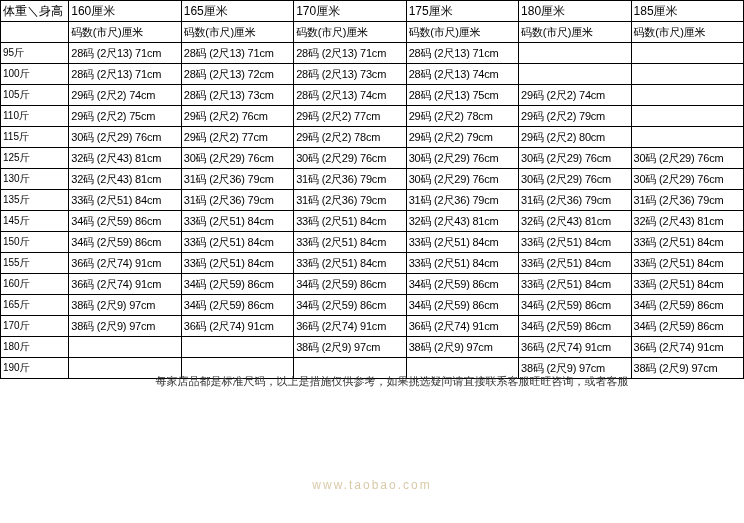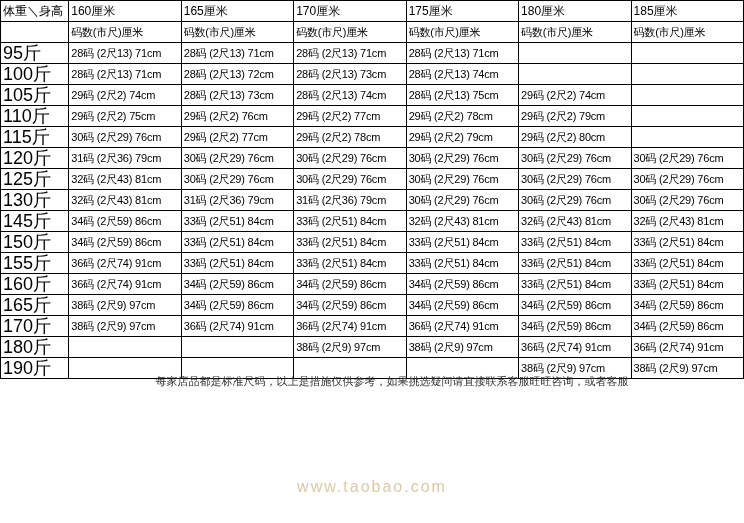--- a/index.html
+++ b/index.html
@@ -49,36 +49,36 @@
   th.col-head {
     font-weight: bold;
     font-size: 12px;
     text-align: left;
     height: 28px;
     line-height: 28px;
     padding-left: 3px;
   }
   td.row-head {
     font-weight: bold;
-    font-size: 18px;
+    font-size: 10px;
     text-align: center;
     border-radius: 7px;
   }
   td.cell {
     font-size: 11px;
     letter-spacing: -0.2px;
     padding-left: 3px;
   }
   .watermark {
     position: absolute;
     left: 0;
     right: 0;
     top: 478px;
     text-align: center;
-    font-size: 16px;
+    font-size: 12px;
     color: #d9c9a8;
     letter-spacing: 2px;
     pointer-events: none;
   }
   .footnote {
     position: absolute;
     left: 0;
     right: 0;
     bottom: 0;
     height: 16px;
@@ -165,45 +165,45 @@
       <tr>
         <td class="row-head">115斤</td>
         <td class="cell">30码 (2尺29) 76cm</td>
         <td class="cell">29码 (2尺2) 77cm</td>
         <td class="cell">29码 (2尺2) 78cm</td>
         <td class="cell">29码 (2尺2) 79cm</td>
         <td class="cell">29码 (2尺2) 80cm</td>
         <td class="cell"></td>
       </tr>
       <tr>
-        <td class="row-head">120斤</td>
-        <td class="cell">31码 (2尺36) 79cm</td>
-        <td class="cell">30码 (2尺29) 76cm</td>
-        <td class="cell">30码 (2尺29) 76cm</td>
-        <td class="cell">30码 (2尺29) 76cm</td>
-        <td class="cell">30码 (2尺29) 76cm</td>
-        <td class="cell">30码 (2尺29) 76cm</td>
-      </tr>
-      <tr>
         <td class="row-head">125斤</td>
         <td class="cell">32码 (2尺43) 81cm</td>
         <td class="cell">30码 (2尺29) 76cm</td>
         <td class="cell">30码 (2尺29) 76cm</td>
         <td class="cell">30码 (2尺29) 76cm</td>
         <td class="cell">30码 (2尺29) 76cm</td>
         <td class="cell">30码 (2尺29) 76cm</td>
       </tr>
       <tr>
         <td class="row-head">130斤</td>
         <td class="cell">32码 (2尺43) 81cm</td>
         <td class="cell">31码 (2尺36) 79cm</td>
         <td class="cell">31码 (2尺36) 79cm</td>
         <td class="cell">30码 (2尺29) 76cm</td>
         <td class="cell">30码 (2尺29) 76cm</td>
         <td class="cell">30码 (2尺29) 76cm</td>
+      </tr>
+      <tr>
+        <td class="row-head">135斤</td>
+        <td class="cell">33码 (2尺51) 84cm</td>
+        <td class="cell">31码 (2尺36) 79cm</td>
+        <td class="cell">31码 (2尺36) 79cm</td>
+        <td class="cell">31码 (2尺36) 79cm</td>
+        <td class="cell">31码 (2尺36) 79cm</td>
+        <td class="cell">31码 (2尺36) 79cm</td>
       </tr>
       <tr>
         <td class="row-head">145斤</td>
         <td class="cell">34码 (2尺59) 86cm</td>
         <td class="cell">33码 (2尺51) 84cm</td>
         <td class="cell">33码 (2尺51) 84cm</td>
         <td class="cell">32码 (2尺43) 81cm</td>
         <td class="cell">32码 (2尺43) 81cm</td>
         <td class="cell">32码 (2尺43) 81cm</td>
       </tr>

